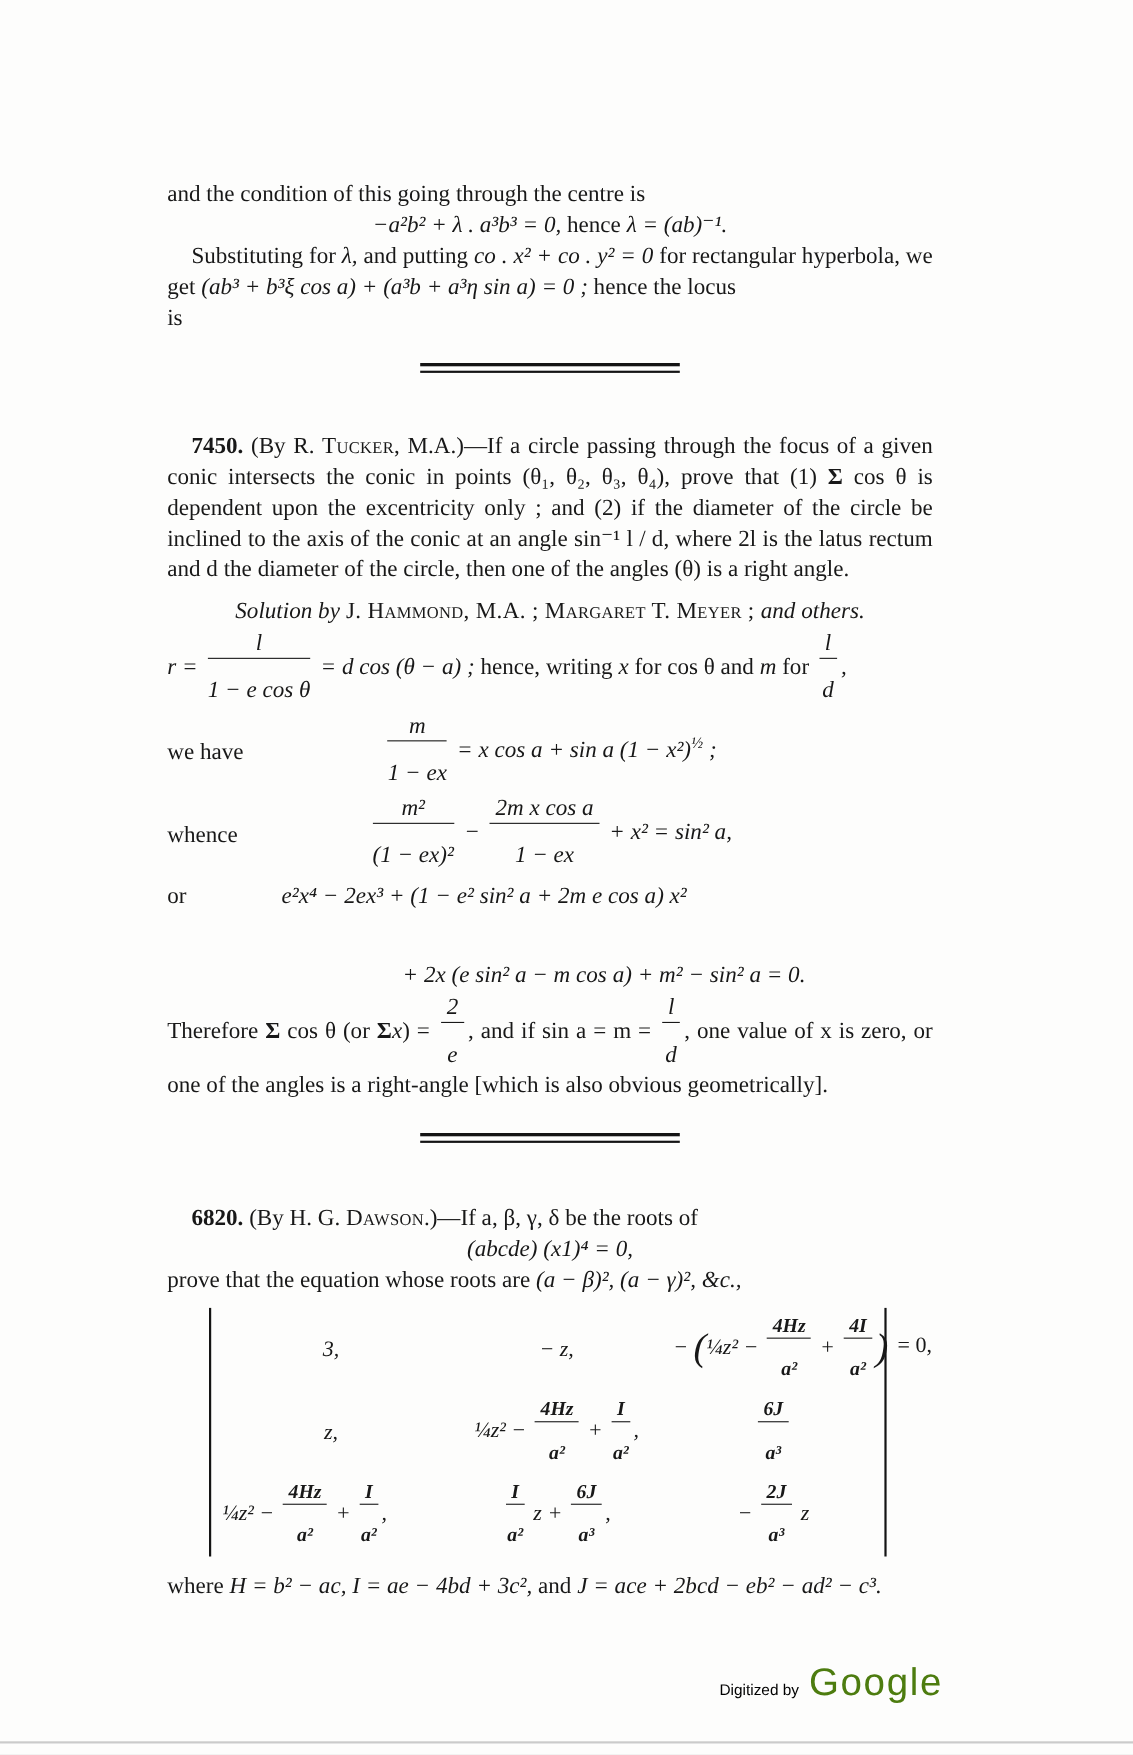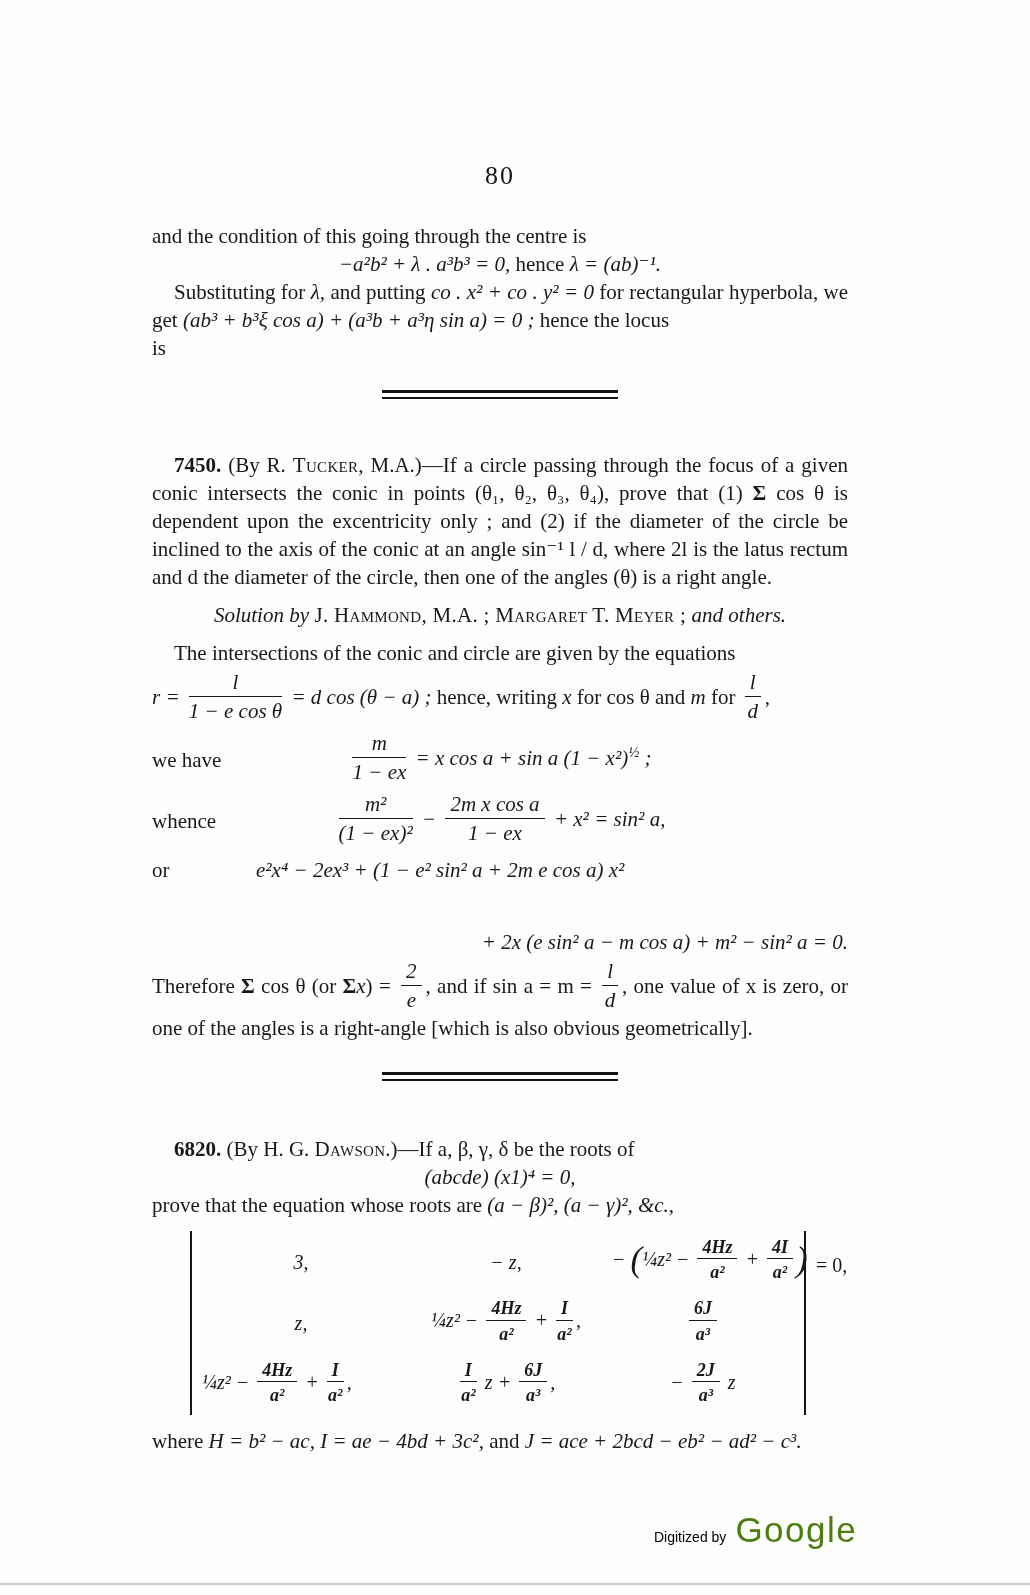--- a/index.html
+++ b/index.html
@@ -16,25 +16,25 @@
   .indent { text-indent:22px; }
   .it { font-style:italic;margin-top:44px; }
   .sc { font-variant:small-caps; letter-spacing:.3px; }
   b { font-weight:bold; }
   .eq-center { text-align:center; margin:0; }
   .eqrow { position:relative; text-align:center; }
   .eqrow .label { position:absolute; left:0; top:0; font-style:normal; text-align:left; }
   .eqrow2 { position:relative; text-align:center; margin:9px 0; }
   .eqrow2 .label { position:absolute; left:0; top:50%; transform:translateY(-50%); }
   .eqleft { text-align:left; padding-left:104px; margin-top:6px; }
-  .eqleft2 { text-align:right; padding-left:214px; }
+  .eqleft2 { text-align:left; padding-left:214px; }
   .frac { display:inline-block; vertical-align:middle; text-align:center;
           font-style:italic; line-height:1.12; margin:0 4px; position:relative; top:-2px; }
   .frac .num { display:block; padding:0 5px 1px; border-bottom:1.5px solid #181818; }
-  .frac .den { display:block; padding-top:3px; }
+  .frac .den { display:block; padding-top:17px; }
   .frac.sm { font-size:18px; margin:0 3px;font-weight:bold; }
   .divider { width:236px; margin:0 auto; border-top:3px solid #141414; border-bottom:2.5px solid #141414; height:4px; }
   .div1 { margin-top:56px; }
   .div2 { margin-top:30px; }
   .sp1 { margin-top:52px; }
   .sp2 { margin-top:10px; text-align:center; }
   .sp3 { margin-top:10px; }
   .sp4 { margin-top:6px; }
   .sp5 { margin-top:54px; }
   .det-wrap { display:flex; align-items:flex-start; margin:12px 0 0 38px; font-size:20px; }
@@ -50,21 +50,20 @@
   .footer .dig { font-family:"Liberation Sans","DejaVu Sans",sans-serif; font-size:14px; color:#000000; }
   .footer .logo { font-family:Liberation Sans, sans-serif; font-size:35px; color:#4d7c0f; letter-spacing:1.5px; }
   .bottom-line { position:absolute; top:1583px; left:0; width:1030px; height:2px; background:#cbcbcb; }
   sup { font-size:70%; }
 </style>
 </head>
 <body>
 
 <div class="page">
 
-  <div class="pagenum">80</div>
 
   <p>and the condition of this going through the centre is</p>
 
   <div class="eq-center">
     <span class="it">−a²b² + λ . a³b³ = 0,</span>
     <span>hence</span>
     <span class="it">λ = (ab)⁻¹.</span>
   </div>
 
   <p class="indent"><span>Substituting for </span><span class="it">λ,</span><span> and putting </span><span class="it">co . x² + co . y² = 0</span><span> for rectangular hyperbola, we get </span><span class="it">(ab³ + b³ξ cos a) + (a³b + a³η sin a) = 0 ;</span><span> hence the locus</span></p>
@@ -73,21 +72,20 @@
     <span class="label">is</span>
   </div>
 
   <div class="divider div1"></div>
 
   <p class="indent sp1"><b>7450.</b>
     <span>(By R. </span><span class="sc">Tucker</span><span>, M.A.)—If a circle passing through the focus of a given conic intersects the conic in points (θ₁, θ₂, θ₃, θ₄), prove that (1) </span><b>Σ</b><span> cos θ is dependent upon the excentricity only ; and (2) if the diameter of the circle be inclined to the axis of the conic at an angle sin⁻¹ l / d, where 2l is the latus rectum and d the diameter of the circle, then one of the angles (θ) is a right angle.</span></p>
 
   <p class="sp2"><i>Solution by</i><span class="sc"> J. Hammond, M.A. ; Margaret T. Meyer ; </span><i>and others.</i></p>
 
-  <p class="indent sp3">The intersections of the conic and circle are given by the equations</p>
 
   <div class="sp4"><span class="it">r = </span><span class="frac"><span class="num">l</span><span class="den">1 − e cos θ</span></span><span class="it"> = d cos (θ − a) ; </span><span>hence, writing </span><span class="it">x</span><span> for cos θ and </span><span class="it">m</span><span> for </span><span class="frac"><span class="num">l</span><span class="den">d</span></span><span class="it">,</span></div>
 
   <div class="eqrow2">
     <span class="label">we have</span>
     <span><span class="frac"><span class="num">m</span><span class="den">1 − ex</span></span><span class="it"> = x cos a + sin a (1 − x²)</span><sup class="it">½</sup><span class="it"> ;</span></span>
   </div>
 
   <div class="eqrow2">
     <span class="label">whence</span>

